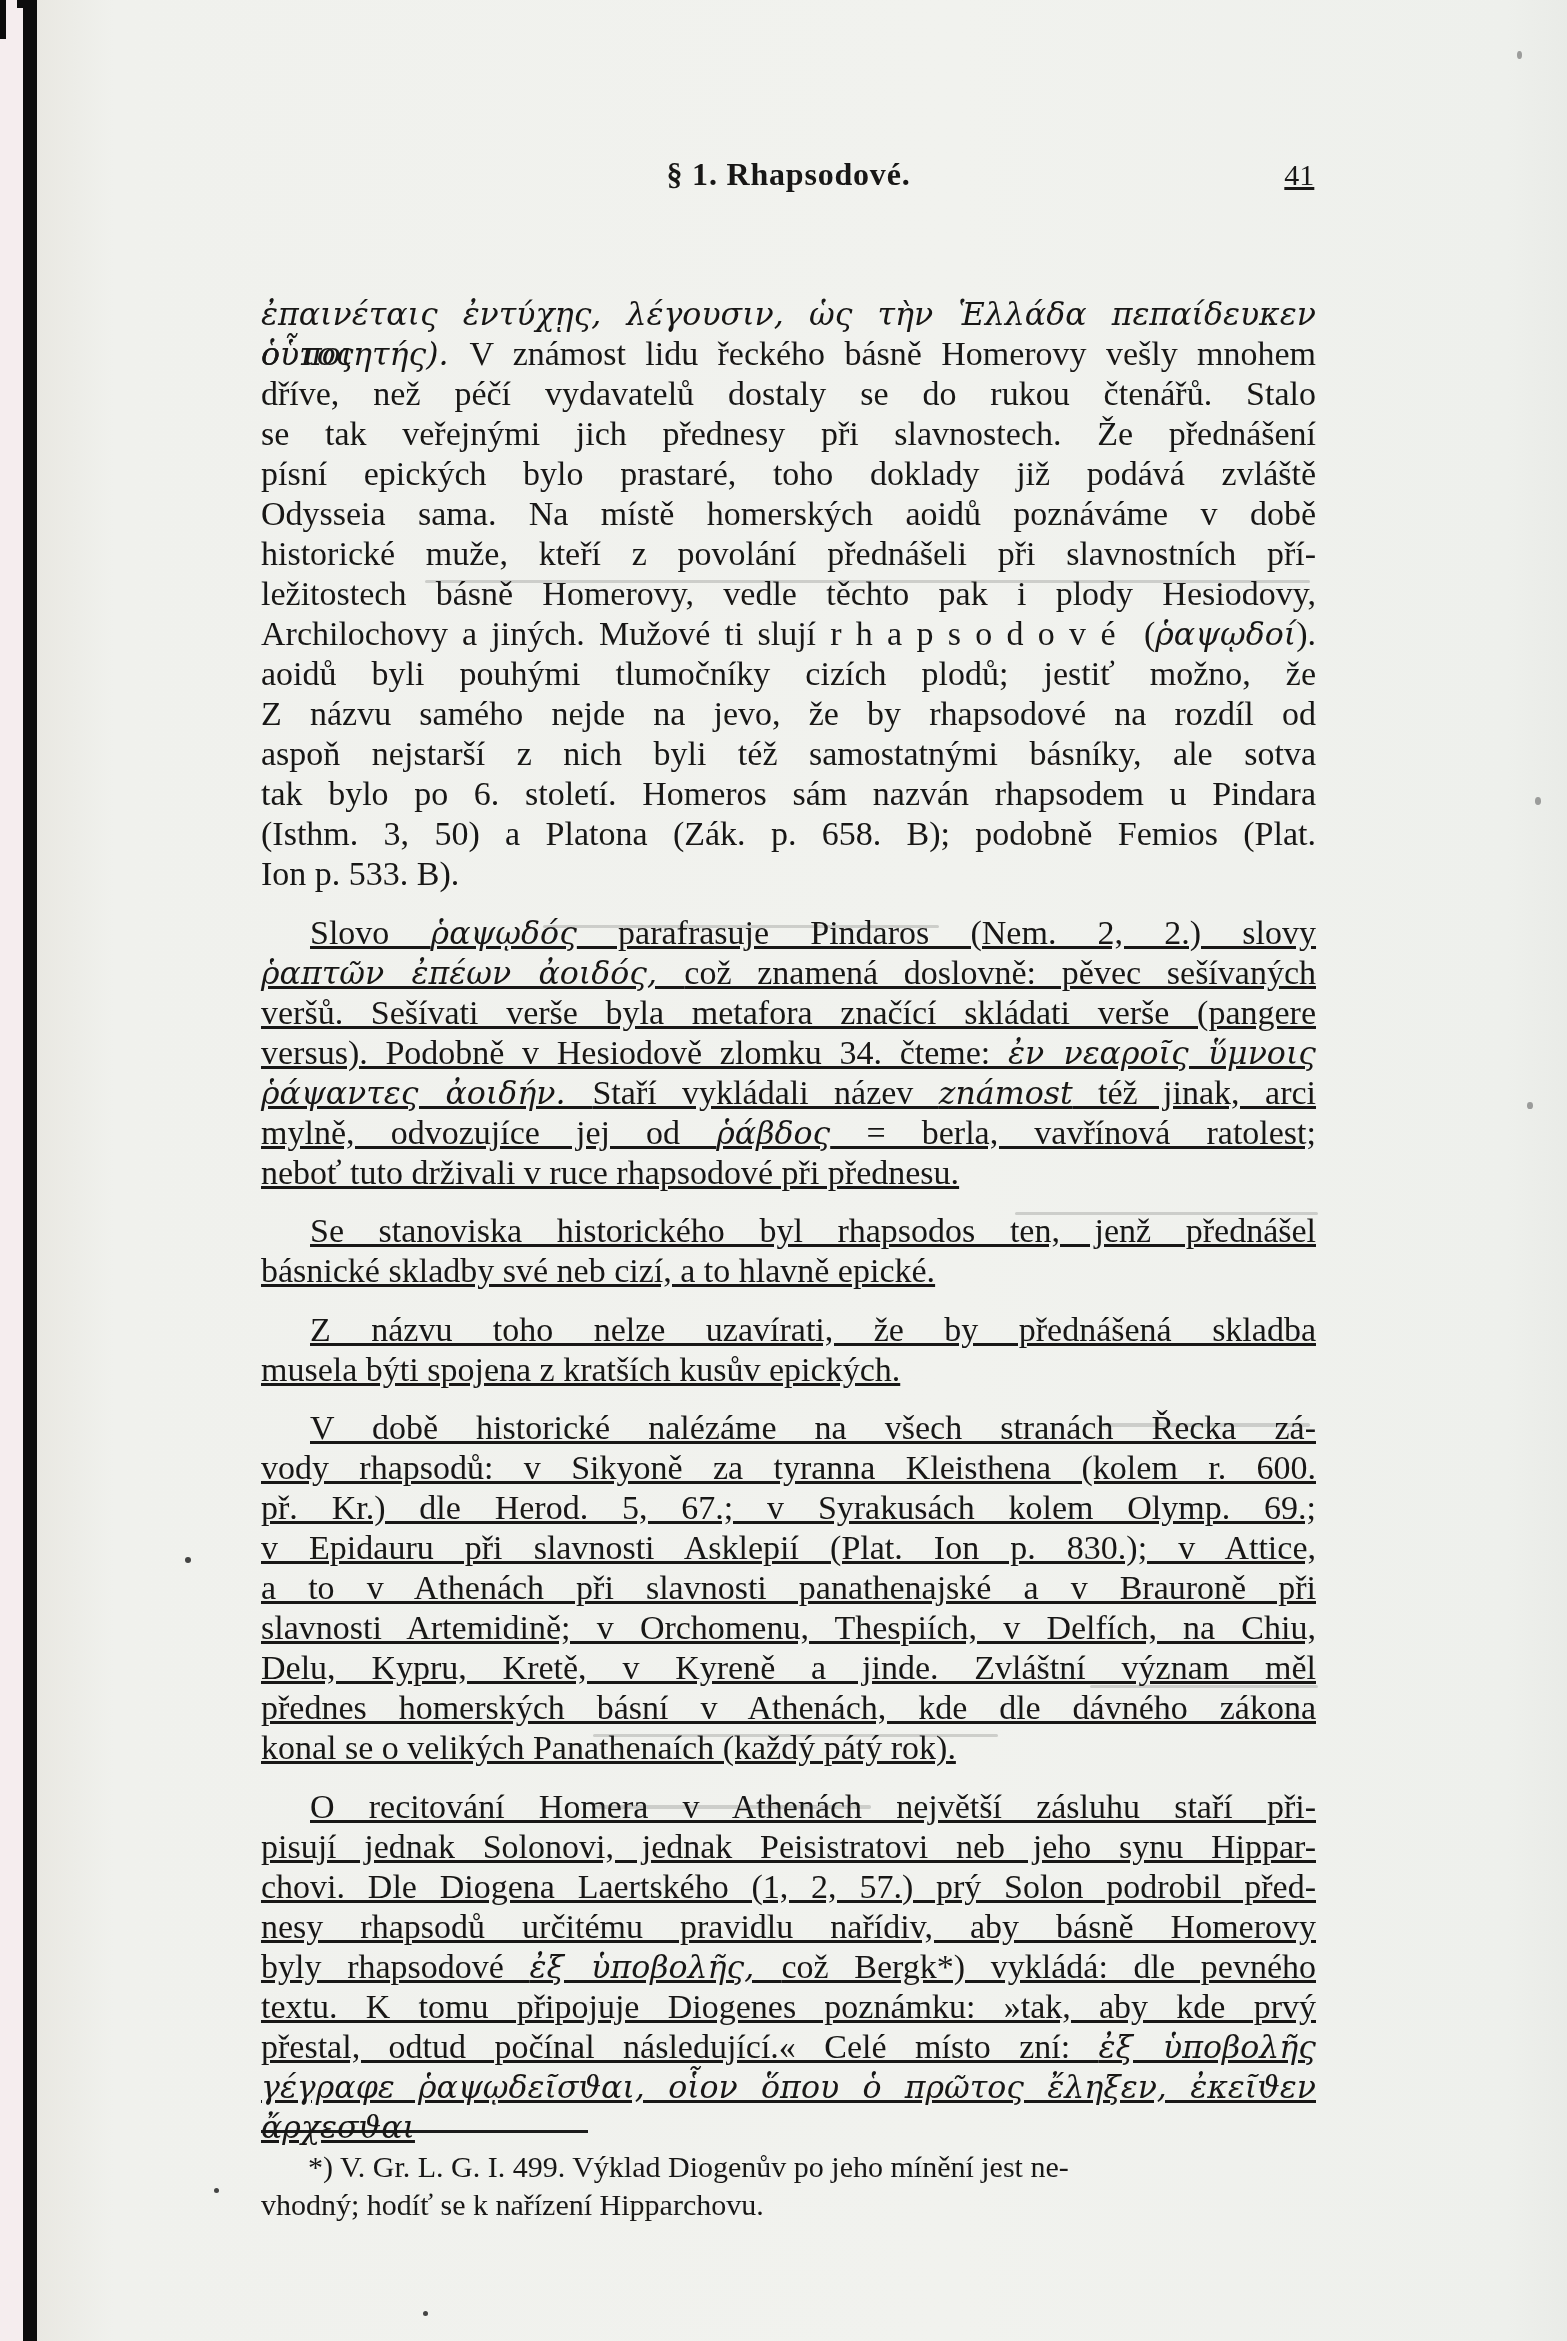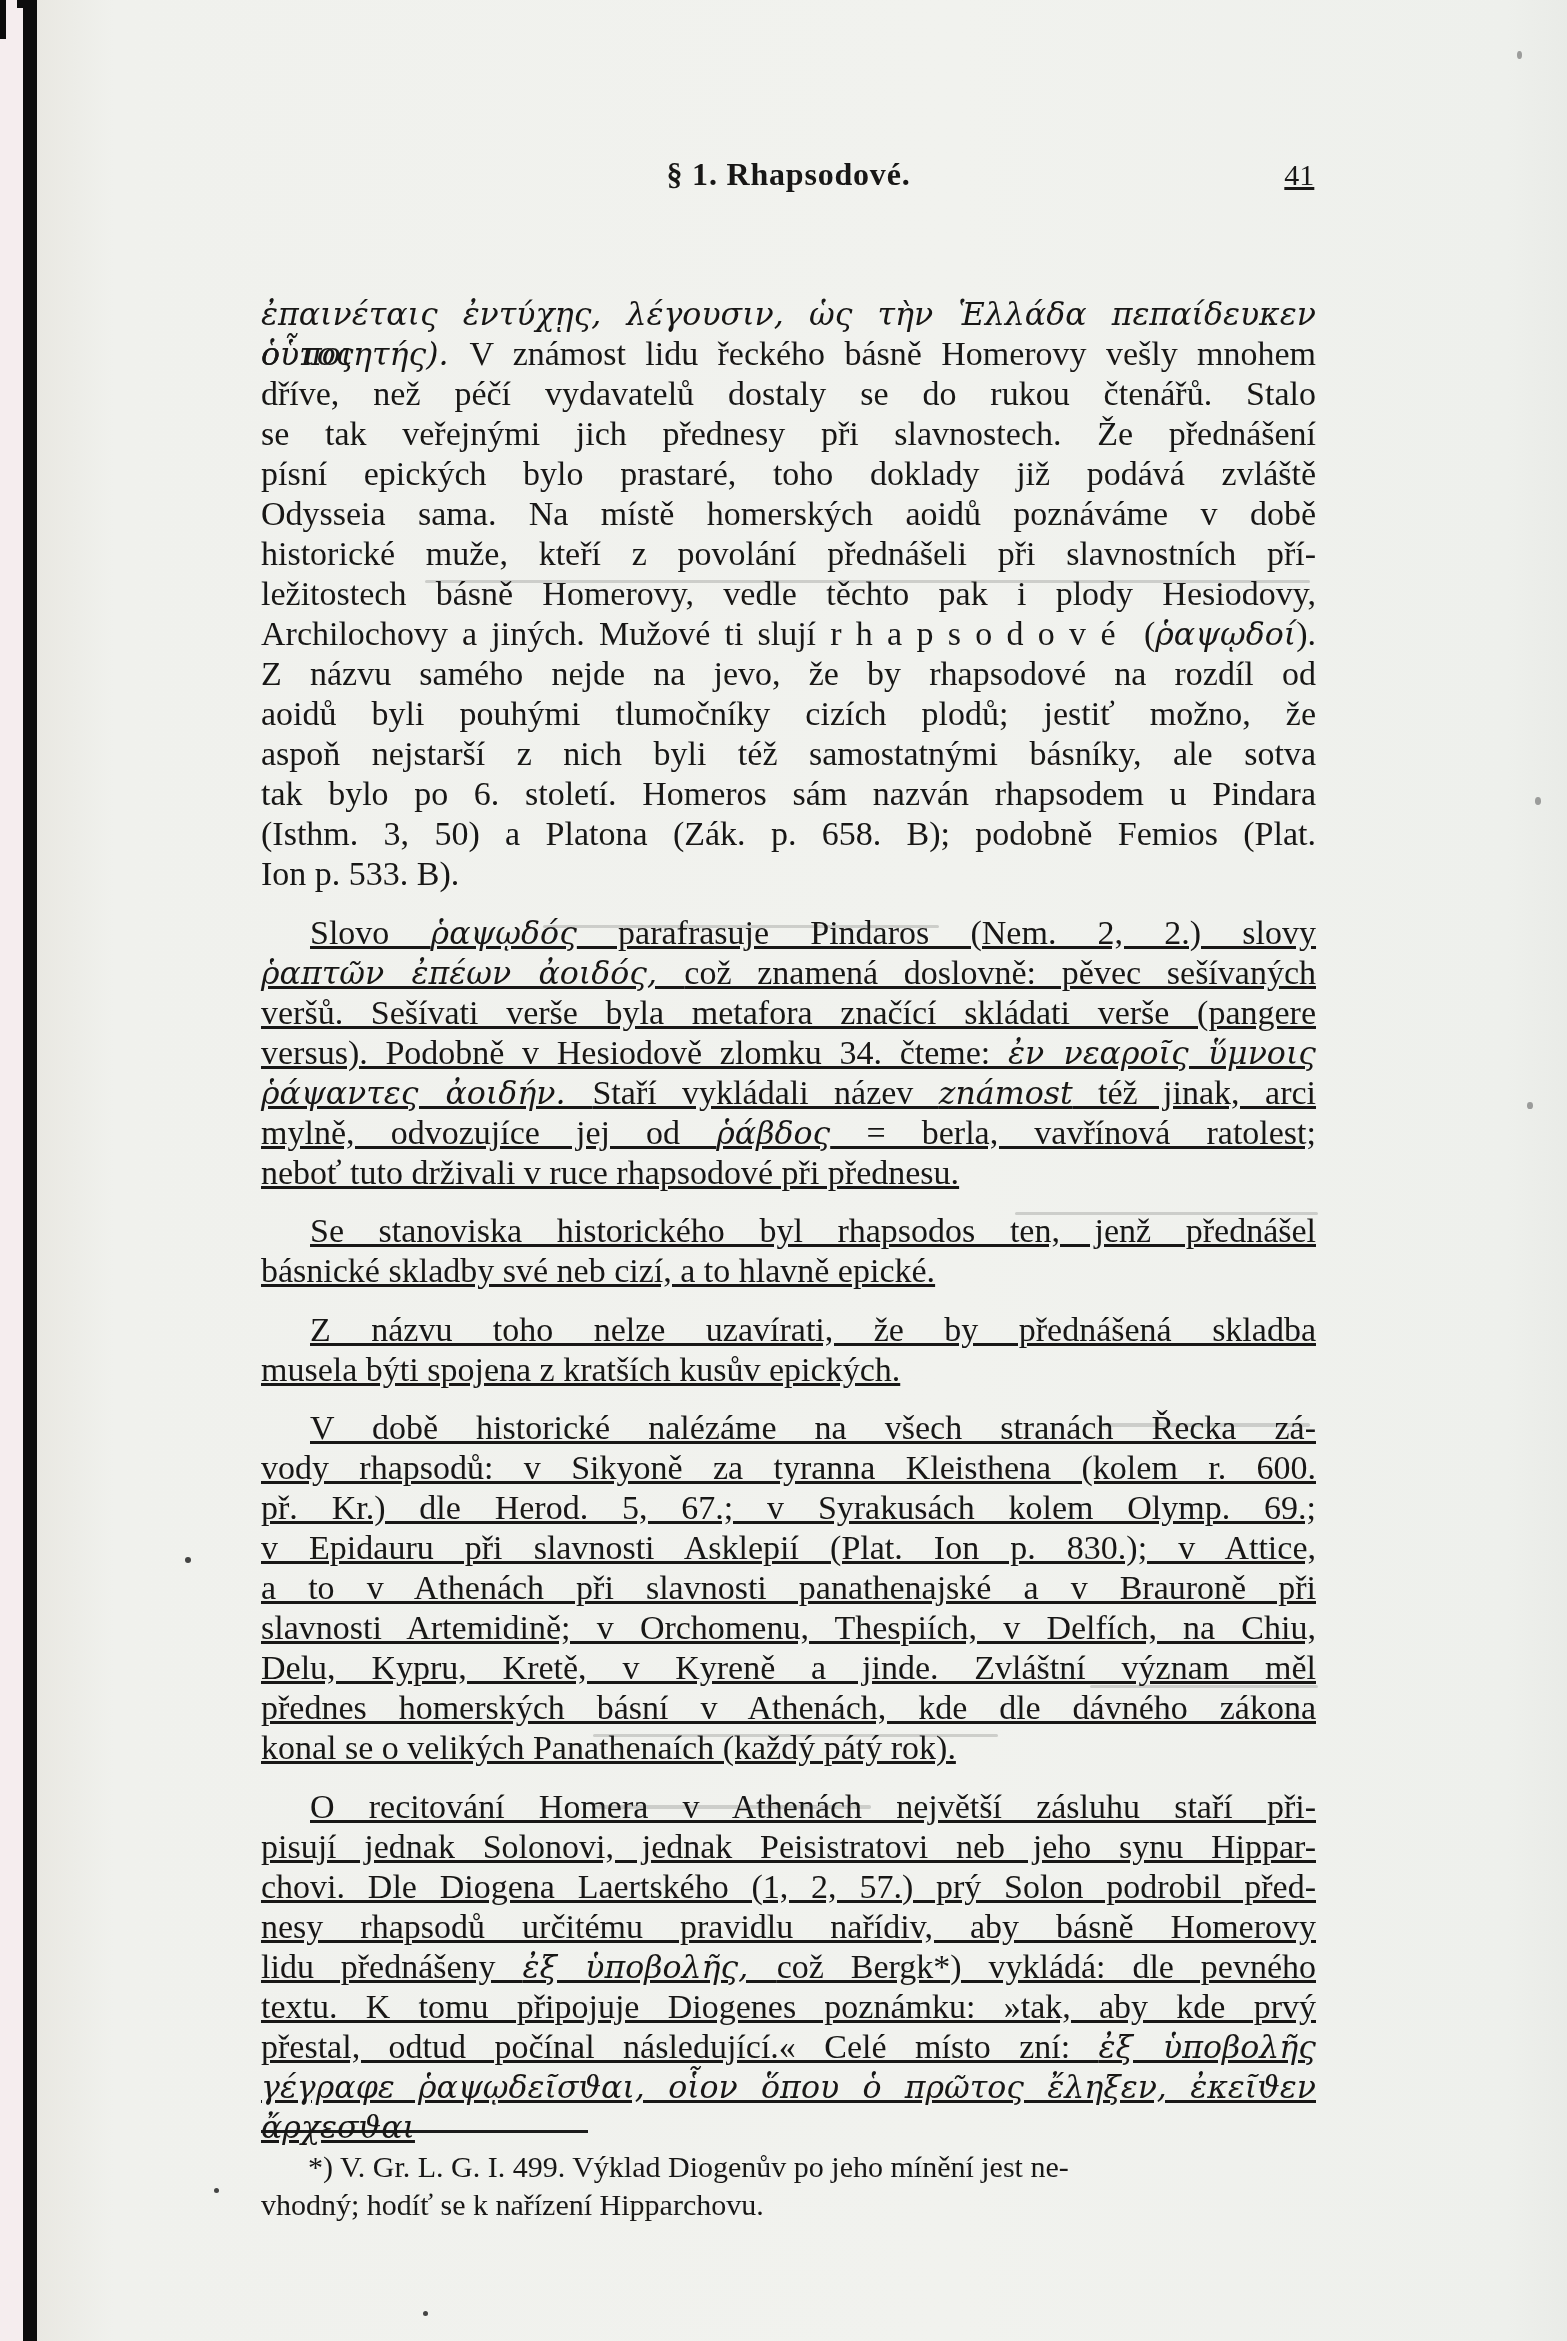--- a/index.html
+++ b/index.html
@@ -68,22 +68,22 @@
         <div class="para">
           <div class="line"><span class="greek">ἐπαινέταις ἐντύχῃς, λέγουσιν, ὡς τὴν Ἑλλάδα πεπαίδευκεν οὗτος</span></div>
           <div class="line"><span class="greek">ὁ ποιητής). </span><span>V známost lidu řeckého básně Homerovy vešly mnohem</span></div>
           <div class="line"><span>dříve, než péčí vydavatelů dostaly se do rukou čtenářů. Stalo</span></div>
           <div class="line"><span>se tak veřejnými jich přednesy při slavnostech. Že přednášení</span></div>
           <div class="line"><span>písní epických bylo prastaré, toho doklady již podává zvláště</span></div>
           <div class="line"><span>Odysseia sama. Na místě homerských aoidů poznáváme v době</span></div>
           <div class="line"><span>historické muže, kteří z povolání přednášeli při slavnostních pří-</span></div>
           <div class="line"><span>ležitostech básně Homerovy, vedle těchto pak i plody Hesiodovy,</span></div>
           <div class="line"><span>Archilochovy a jiných. Mužové ti slují </span><span class="spaced">rhapsodové</span><span> (</span><span class="greek">ῥαψῳδοί</span><span>).</span></div>
+          <div class="line"><span>aoidů byli pouhými tlumočníky cizích plodů; jestiť možno, že</span></div>
           <div class="line"><span>Z názvu samého nejde na jevo, že by rhapsodové na rozdíl od</span></div>
-          <div class="line"><span>aoidů byli pouhými tlumočníky cizích plodů; jestiť možno, že</span></div>
           <div class="line"><span>aspoň nejstarší z nich byli též samostatnými básníky, ale sotva</span></div>
           <div class="line"><span>tak bylo po 6. století. Homeros sám nazván rhapsodem u Pindara</span></div>
           <div class="line"><span>(Isthm. 3, 50) a Platona (Zák. p. 658. B); podobně Femios (Plat.</span></div>
           <div class="line end"><span>Ion p. 533. B).</span></div>
         </div>
         <div class="para">
           <div class="line indent"><span>Slovo </span><span class="greek">ῥαψῳδός</span><span> parafrasuje Pindaros (Nem. 2, 2.) slovy</span></div>
           <div class="line"><span class="greek">ῥαπτῶν ἐπέων ἀοιδός, </span><span>což znamená doslovně: pěvec sešívaných</span></div>
           <div class="line"><span>veršů. Sešívati verše byla metafora značící skládati verše (pangere</span></div>
           <div class="line"><span>versus). Podobně v Hesiodově zlomku 34. čteme: </span><span class="greek">ἐν νεαροῖς ὕμνοις</span></div>
@@ -108,21 +108,21 @@
           <div class="line"><span>slavnosti Artemidině; v Orchomenu, Thespiích, v Delfích, na Chiu,</span></div>
           <div class="line"><span>Delu, Kypru, Kretě, v Kyreně a jinde. Zvláštní význam měl</span></div>
           <div class="line"><span>přednes homerských básní v Athenách, kde dle dávného zákona</span></div>
           <div class="line end"><span>konal se o velikých Panathenaích (každý pátý rok).</span></div>
         </div>
         <div class="para">
           <div class="line indent"><span>O recitování Homera v Athenách největší zásluhu staří při-</span></div>
           <div class="line"><span>pisují jednak Solonovi, jednak Peisistratovi neb jeho synu Hippar-</span></div>
           <div class="line"><span>chovi. Dle Diogena Laertského (1, 2, 57.) prý Solon podrobil před-</span></div>
           <div class="line"><span>nesy rhapsodů určitému pravidlu nařídiv, aby básně Homerovy</span></div>
-          <div class="line"><span>lidu přednášeny </span><span class="greek">ἐξ ὑποβολῆς, </span><span>což Bergk*) vykládá: dle pevného</span></div>
+          <div class="line"><span>byly rhapsodové </span><span class="greek">ἐξ ὑποβολῆς, </span><span>což Bergk*) vykládá: dle pevného</span></div>
           <div class="line"><span>textu. K tomu připojuje Diogenes poznámku: »tak, aby kde prvý</span></div>
           <div class="line"><span>přestal, odtud počínal následující.« Celé místo zní: </span><span class="greek">ἐξ ὑποβολῆς</span></div>
           <div class="line"><span class="greek">γέγραφε ῥαψῳδεῖσϑαι, οἷον ὅπου ὁ πρῶτος ἔληξεν, ἐκεῖϑεν ἄρχεσϑαι</span></div>
         </div>
       </div>
 
     <div class="footnote-rule"></div>
 
     <div class="footnote">
       <div class="line indent end">*) V. Gr. L. G. I. 499. Výklad Diogenův po jeho mínění jest ne-</div>

